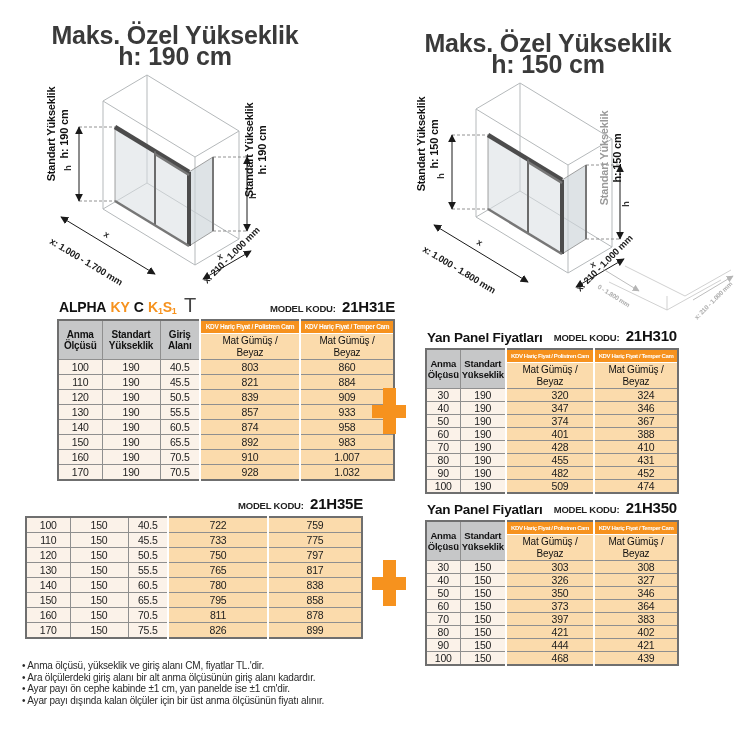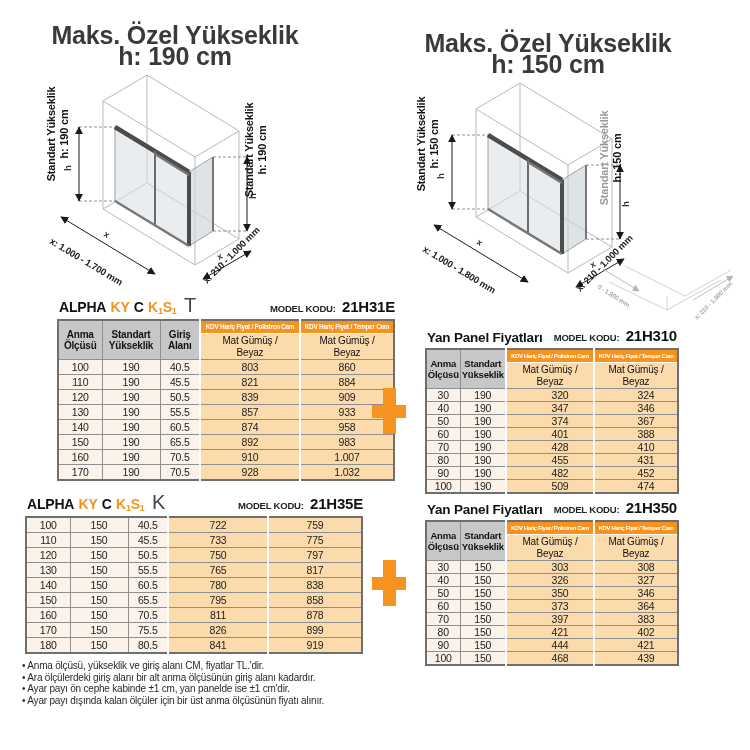--- a/index.html
+++ b/index.html
@@ -362,27 +362,20 @@
             <td>190</td>
             <td>509</td>
             <td>474</td>
           </tr>
         </tbody>
     </table>
   </div>
 
   <div class="table-block" style="left:25px;top:494px;width:338px;">
     <div class="tbl-title">
-      <span class="pt-name">
-        <span class="b">ALPHA</span>
-        <span class="o">KY</span>
-        <span class="b">C</span>
-        <span class="o"><span>K</span><sub>1</sub><span>S</span><sub>1</sub></span>
-        <span class="variant">K</span>
-      </span>
       <span class="pt-model">
         <span class="mk">MODEL KODU:</span>
         <span class="mc">21H35E</span>
       </span>
     </div>
     <table class="ptable t5" style="width:338px;">
       <colgroup>
           <col style="width:44px">
           <col style="width:58px">
           <col style="width:40px">
@@ -438,27 +431,20 @@
             <td>70.5</td>
             <td>811</td>
             <td>878</td>
           </tr>
           <tr>
             <td>170</td>
             <td>150</td>
             <td>75.5</td>
             <td>826</td>
             <td>899</td>
-          </tr>
-          <tr>
-            <td>180</td>
-            <td>150</td>
-            <td>80.5</td>
-            <td>841</td>
-            <td>919</td>
           </tr>
         </tbody>
     </table>
   </div>
 
   <div class="plus" style="left:372px;top:560px;"></div>
 
   <div class="table-block" style="left:425px;top:500px;width:252px;">
     <div class="tbl-title" style="height:18px;">
       <span class="yp">Yan Panel Fiyatları</span>

